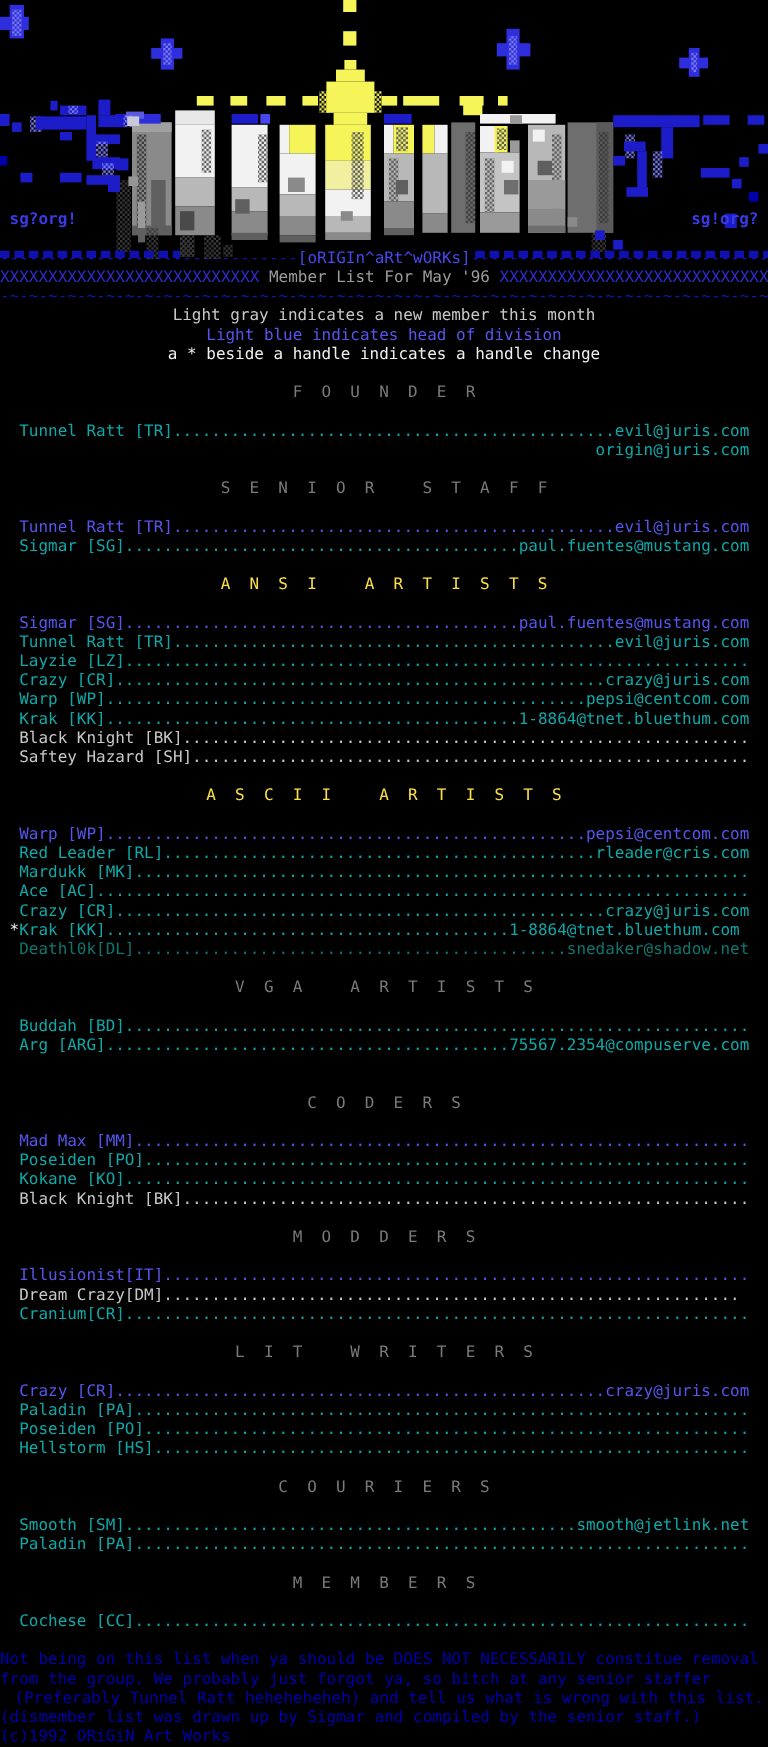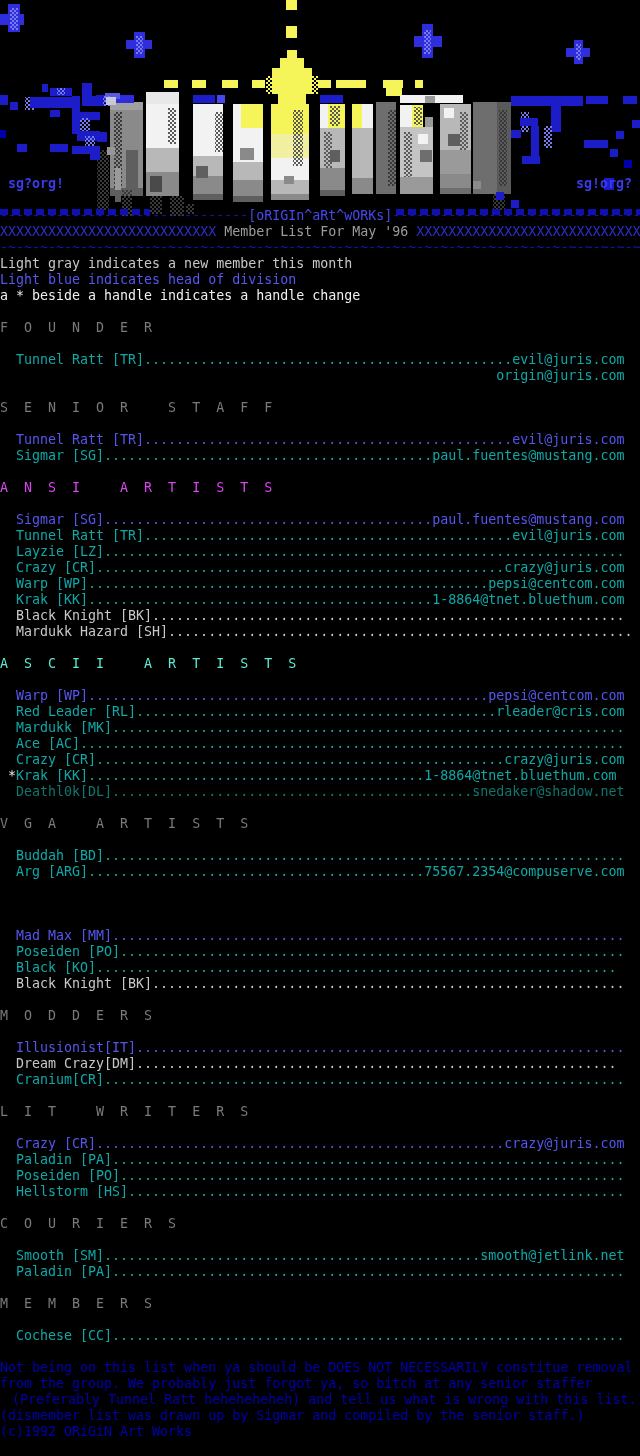--- a/index.html
+++ b/index.html
@@ -3,21 +3,21 @@
 <meta charset="utf-8">
 <style>
   html,body{margin:0;padding:0;background:#000;}
   .screen{position:relative;width:640px;height:1456px;background:#000;overflow:hidden;}
   .art{position:absolute;top:0;left:0;width:640px;height:216px;z-index:2;pointer-events:none;}
   .tag{position:absolute;z-index:3;font-family:"DejaVu Sans Mono",monospace;font-size:13.3px;line-height:16px;font-weight:bold;color:#3A3AE8;white-space:pre;}
   #grid{position:absolute;top:208px;left:0;width:640px;z-index:1;}
   .r{margin:0;height:16px;line-height:16px;font-family:"DejaVu Sans Mono",monospace;font-size:13.3px;white-space:pre;padding-left:16px;}
   .c0{padding-left:0;}
   .m1{padding-left:8px;}
-  .ctr{padding-left:0;}
+  .ctr{padding-left:0;text-align:center;}
 </style>
 </head>
 <body>
 
 <div class="screen">
 
   <div class="art">
   <svg width="640" height="216" xmlns="http://www.w3.org/2000/svg">
     <defs>
       <pattern id="dd" width="4" height="4" patternUnits="userSpaceOnUse">
@@ -242,51 +242,52 @@
       <pre class="r ctr"><span style="color: rgb(122, 122, 122);">F  O  U  N  D  E  R</span></pre>
       <pre class="r"></pre>
       <pre class="r m2"><span style="color: rgb(15, 168, 168);">Tunnel Ratt [TR]..............................................evil@juris.com</span></pre>
       <pre class="r m2"><span style="color: rgb(15, 168, 168);">                                                            origin@juris.com</span></pre>
       <pre class="r"></pre>
       <pre class="r ctr"><span style="color: rgb(122, 122, 122);">S  E  N  I  O  R     S  T  A  F  F</span></pre>
       <pre class="r"></pre>
       <pre class="r m2"><span style="color: rgb(86, 86, 238);">Tunnel Ratt [TR]..............................................evil@juris.com</span></pre>
       <pre class="r m2"><span style="color: rgb(15, 168, 168);">Sigmar [SG].........................................paul.fuentes@mustang.com</span></pre>
       <pre class="r"></pre>
-      <pre class="r ctr"><span style="color: #d946ef;">A  N  S  I     A  R  T  I  S  T  S</span></pre>
+      <pre class="r ctr"><span style="color: #fde047;">A  N  S  I     A  R  T  I  S  T  S</span></pre>
       <pre class="r"></pre>
       <pre class="r m2"><span style="color: rgb(86, 86, 238);">Sigmar [SG].........................................paul.fuentes@mustang.com</span></pre>
       <pre class="r m2"><span style="color: rgb(15, 168, 168);">Tunnel Ratt [TR]..............................................evil@juris.com</span></pre>
       <pre class="r m2"><span style="color: rgb(15, 168, 168);">Layzie [LZ].................................................................</span></pre>
       <pre class="r m2"><span style="color: rgb(15, 168, 168);">Crazy [CR]...................................................crazy@juris.com</span></pre>
       <pre class="r m2"><span style="color: rgb(15, 168, 168);">Warp [WP]..................................................pepsi@centcom.com</span></pre>
       <pre class="r m2"><span style="color: rgb(15, 168, 168);">Krak [KK]...........................................1-8864@tnet.bluethum.com</span></pre>
       <pre class="r m2"><span style="color: rgb(200, 200, 200);">Black Knight [BK]...........................................................</span></pre>
-      <pre class="r m2"><span style="color: rgb(200, 200, 200);">Mardukk Hazard [SH]..........................................................</span></pre>
-      <pre class="r"></pre>
-      <pre class="r ctr"><span style="color: #5eead4;">A  S  C  I  I     A  R  T  I  S  T  S</span></pre>
+      <pre class="r m2"><span style="color: rgb(200, 200, 200);">Saftey Hazard [SH]..........................................................</span></pre>
+      <pre class="r"></pre>
+      <pre class="r ctr"><span style="color: #fde047;">A  S  C  I  I     A  R  T  I  S  T  S</span></pre>
       <pre class="r"></pre>
       <pre class="r m2"><span style="color: rgb(86, 86, 238);">Warp [WP]..................................................pepsi@centcom.com</span></pre>
       <pre class="r m2"><span style="color: rgb(15, 168, 168);">Red Leader [RL].............................................rleader@cris.com</span></pre>
       <pre class="r m2"><span style="color: rgb(15, 168, 168);">Mardukk [MK]................................................................</span></pre>
       <pre class="r m2"><span style="color: rgb(15, 168, 168);">Ace [AC]....................................................................</span></pre>
       <pre class="r m2"><span style="color: rgb(15, 168, 168);">Crazy [CR]...................................................crazy@juris.com</span></pre>
       <pre class="r m1"><span style="color: rgb(240, 240, 240);">*</span><span style="color: rgb(15, 168, 168);">Krak [KK]..........................................1-8864@tnet.bluethum.com</span></pre>
       <pre class="r m2"><span style="color: #0f766e;">Deathl0k[DL].............................................snedaker@shadow.net</span></pre>
       <pre class="r"></pre>
       <pre class="r ctr"><span style="color: rgb(122, 122, 122);">V  G  A     A  R  T  I  S  T  S</span></pre>
       <pre class="r"></pre>
       <pre class="r m2"><span style="color: rgb(15, 168, 168);">Buddah [BD].................................................................</span></pre>
       <pre class="r m2"><span style="color: rgb(15, 168, 168);">Arg [ARG]..........................................75567.2354@compuserve.com</span></pre>
       <pre class="r"></pre>
       <pre class="r"></pre>
+      <pre class="r ctr"><span style="color: rgb(122, 122, 122);">C  O  D  E  R  S</span></pre>
       <pre class="r"></pre>
       <pre class="r m2"><span style="color: rgb(86, 86, 238);">Mad Max [MM]................................................................</span></pre>
       <pre class="r m2"><span style="color: rgb(15, 168, 168);">Poseiden [PO]...............................................................</span></pre>
-      <pre class="r m2"><span style="color: rgb(15, 168, 168);">Black [KO].................................................................</span></pre>
+      <pre class="r m2"><span style="color: rgb(15, 168, 168);">Kokane [KO].................................................................</span></pre>
       <pre class="r m2"><span style="color: rgb(200, 200, 200);">Black Knight [BK]...........................................................</span></pre>
       <pre class="r"></pre>
       <pre class="r ctr"><span style="color: rgb(122, 122, 122);">M  O  D  D  E  R  S</span></pre>
       <pre class="r"></pre>
       <pre class="r m2"><span style="color: rgb(86, 86, 238);">Illusionist[IT].............................................................</span></pre>
       <pre class="r m2"><span style="color: rgb(200, 200, 200);">Dream Crazy[DM]............................................................</span></pre>
       <pre class="r m2"><span style="color: rgb(15, 168, 168);">Cranium[CR].................................................................</span></pre>
       <pre class="r"></pre>
       <pre class="r ctr"><span style="color: rgb(122, 122, 122);">L  I  T     W  R  I  T  E  R  S</span></pre>
       <pre class="r"></pre>

